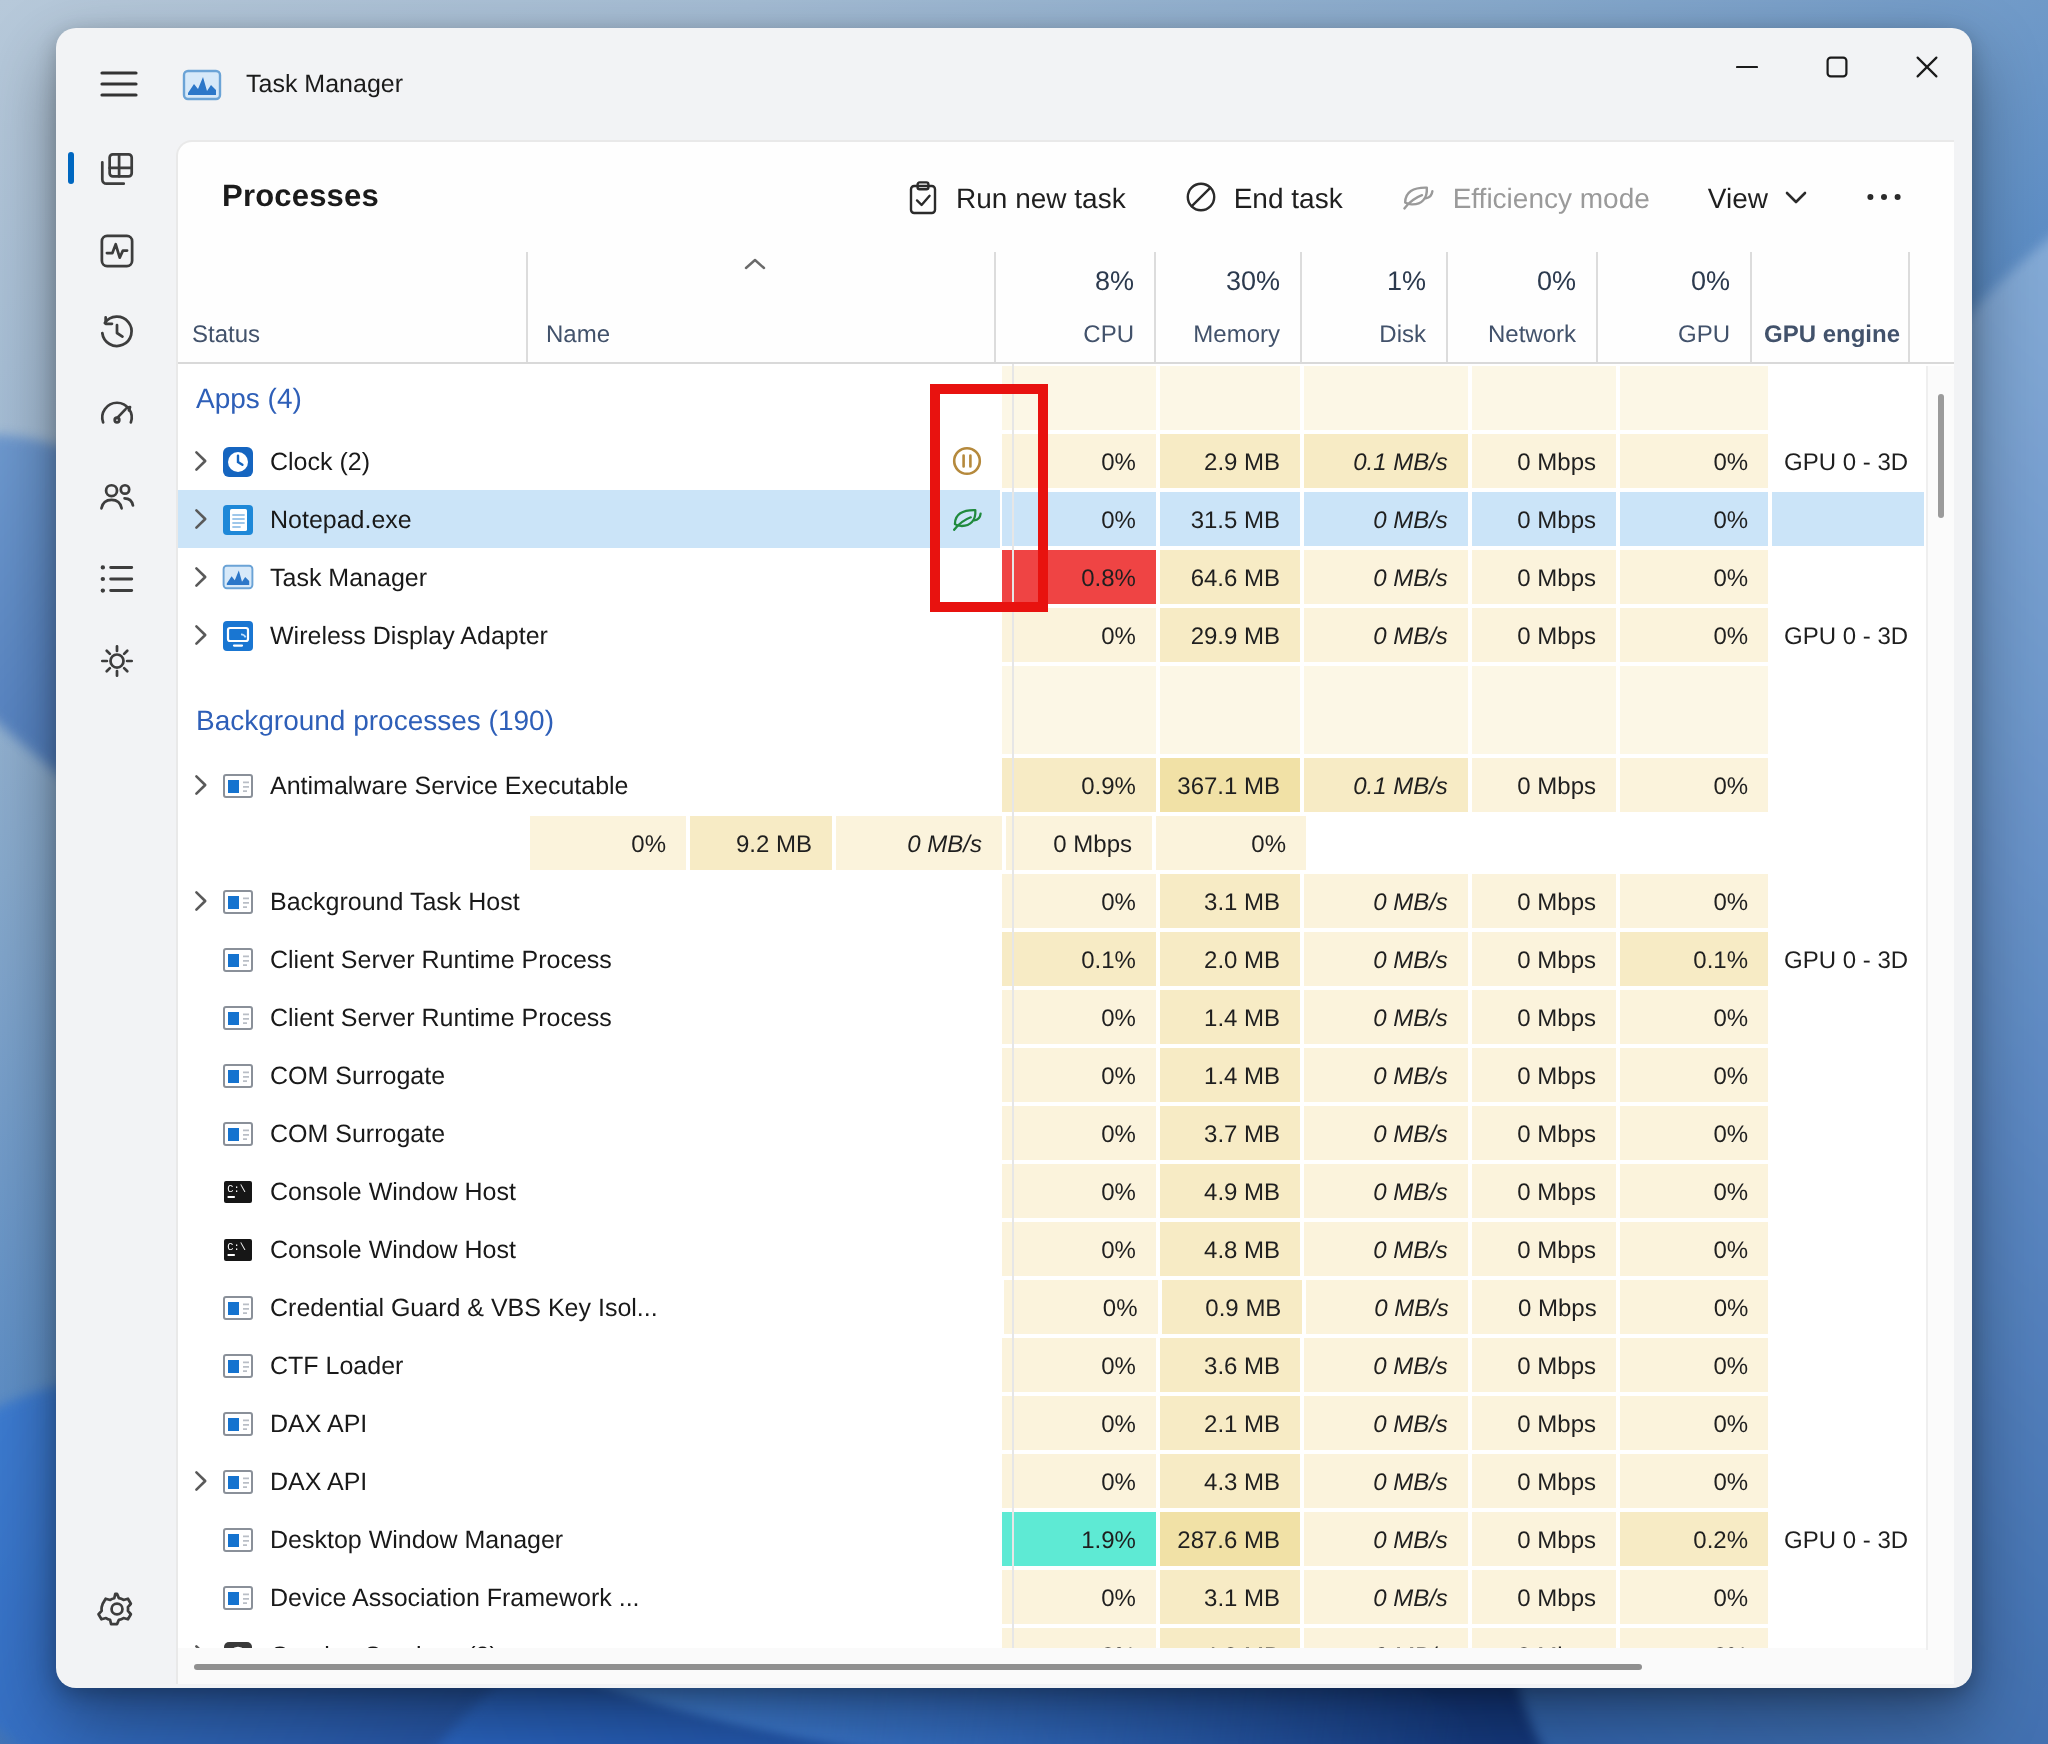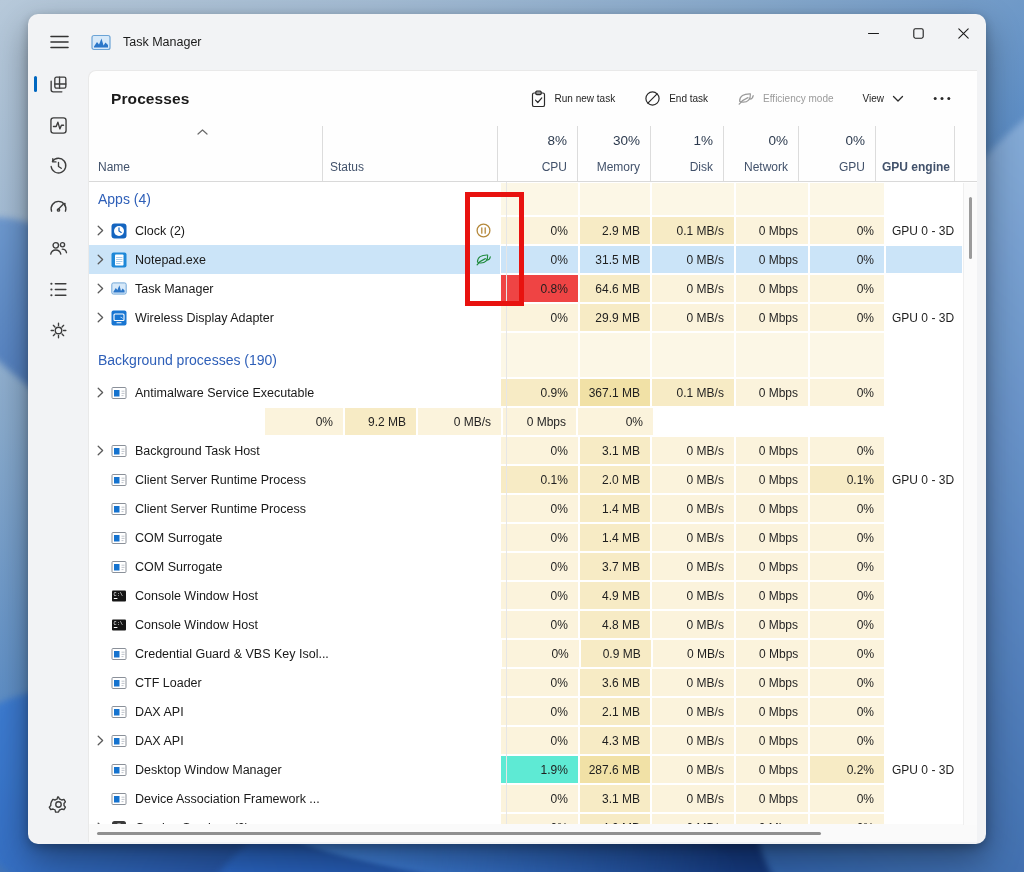--- a/index.html
+++ b/index.html
@@ -40,21 +40,21 @@
   .sbtn:first-child{margin-top:2px;}
   .sbtn .pill{position:absolute;left:-6px;top:10px;width:3px;height:16px;border-radius:2px;background:#0067c0;}
   .sbtn.settings{margin-top:auto;margin-bottom:22px;}
   
   .panel{position:absolute;left:60px;top:56px;right:9px;bottom:2px;background:#fefefe;
     border-top-left-radius:8px;border-top:1px solid #e9e9e9;border-left:1px solid #e9e9e9;box-sizing:border-box;}
   .panel-header{height:55px;display:flex;align-items:center;}
   .page-title{margin:0 0 0 22px;font-size:15.5px;font-weight:700;color:#1b1b1b;letter-spacing:.1px;}
   .toolbar{margin-left:auto;margin-right:24px;display:flex;align-items:center;gap:25px;}
   .tbtn{display:flex;align-items:center;gap:8px;border:none;background:transparent;padding:4px 2px;
-    font-size:10px;color:#1f1f1f;cursor:pointer;font-family:inherit;}
+    font-size:14px;color:#1f1f1f;cursor:pointer;font-family:inherit;}
   .tbtn.disabled{color:#9a9a9a;cursor:default;}
   .tbtn .cicon{display:flex;align-items:center;}
   
   .thead{position:relative;height:56px;border-bottom:1px solid #d9d9d9;display:flex;box-sizing:border-box;}
   .th{box-sizing:border-box;border-right:1px solid #dcdcdc;display:flex;flex-direction:column;justify-content:flex-end;
     padding-bottom:7px;position:relative;}
   .th-label{font-size:12px;color:#42526b;}
   .th-name{width:234px;padding-left:9px;}
   .th-status{width:175px;padding-left:7px;}
   .th-val{align-items:flex-end;padding-right:10px;justify-content:space-between;padding-top:7px;}
@@ -72,21 +72,21 @@
   .srow.bg .slabel{padding-top:10px;}
   .prow{display:flex;height:29px;cursor:default;}
   .prow.selected .cell{background:#cbe4f8 !important;}
   .cell{box-sizing:border-box;display:flex;align-items:center;height:100%;}
   .col-name{width:242px;padding-left:4px;}
   .col-status{width:175px;justify-content:flex-end;padding-right:8px;}
   .vcell{justify-content:flex-end;padding-right:10px;font-size:12px;color:#1f1f1f;
     border:1px solid #fff;}
   .col-cpu{width:80px;}
   .col-mem{width:73px;}
-  .col-disk{width:85px;}
+  .col-disk{width:85px;font-style:italic;}
   .col-net{width:75px;}
   .col-gpu{width:77px;}
   .col-eng{width:79px;justify-content:flex-start;padding-left:6px;padding-right:2px;font-size:12px;color:#1f1f1f;}
   .chev{width:15px;height:16px;display:flex;align-items:center;justify-content:center;flex:none;}
   .picon{width:16px;height:16px;margin-left:3px;flex:none;display:flex;align-items:center;justify-content:center;}
   .pname{margin-left:8px;font-size:12.5px;color:#191919;white-space:nowrap;overflow:hidden;}
   .stic{width:17px;height:17px;display:flex;align-items:center;justify-content:center;}
   
   .vscroll{position:absolute;right:0;top:112px;width:14px;height:642px;background:#fbfbfb;border-left:1px solid #efefef;box-sizing:border-box;}
   .vthumb{position:absolute;left:5px;top:14px;width:3px;height:62px;background:#9b9b9b;border-radius:2px;}
@@ -270,31 +270,31 @@
                 <circle cx="2.2" cy="2.5" r="1.5" fill="#2b2b2b"></circle>
                 <circle cx="9" cy="2.5" r="1.5" fill="#2b2b2b"></circle>
                 <circle cx="15.8" cy="2.5" r="1.5" fill="#2b2b2b"></circle>
               </svg>
             </span>
         </button>
       </div>
     </div>
 
     <div class="thead" id="thead">
+      <div class="th th-status">
+        <span class="th-label">Status</span>
+      </div>
       <div class="th th-name">
         <span class="sortcaret" id="ic-sort">
             <svg width="11" height="6" viewBox="0 0 11 6" fill="none" stroke-linecap="round" stroke-linejoin="round" stroke="#6a6a6a" stroke-width="1.2">
               <path d="M1 5l4.5-4L10 5"></path>
             </svg>
           </span>
         <span class="th-label">Name</span>
       </div>
-      <div class="th th-status">
-        <span class="th-label">Status</span>
-      </div>
 
     <div class="th th-val" style="width: 80px;">
           <span class="pct">8%</span>
           <span class="th-label">CPU</span>
         </div>
         <div class="th th-val" style="width: 73px;">
           <span class="pct">30%</span>
           <span class="th-label">Memory</span>
         </div>
         <div class="th th-val" style="width: 73px;">

